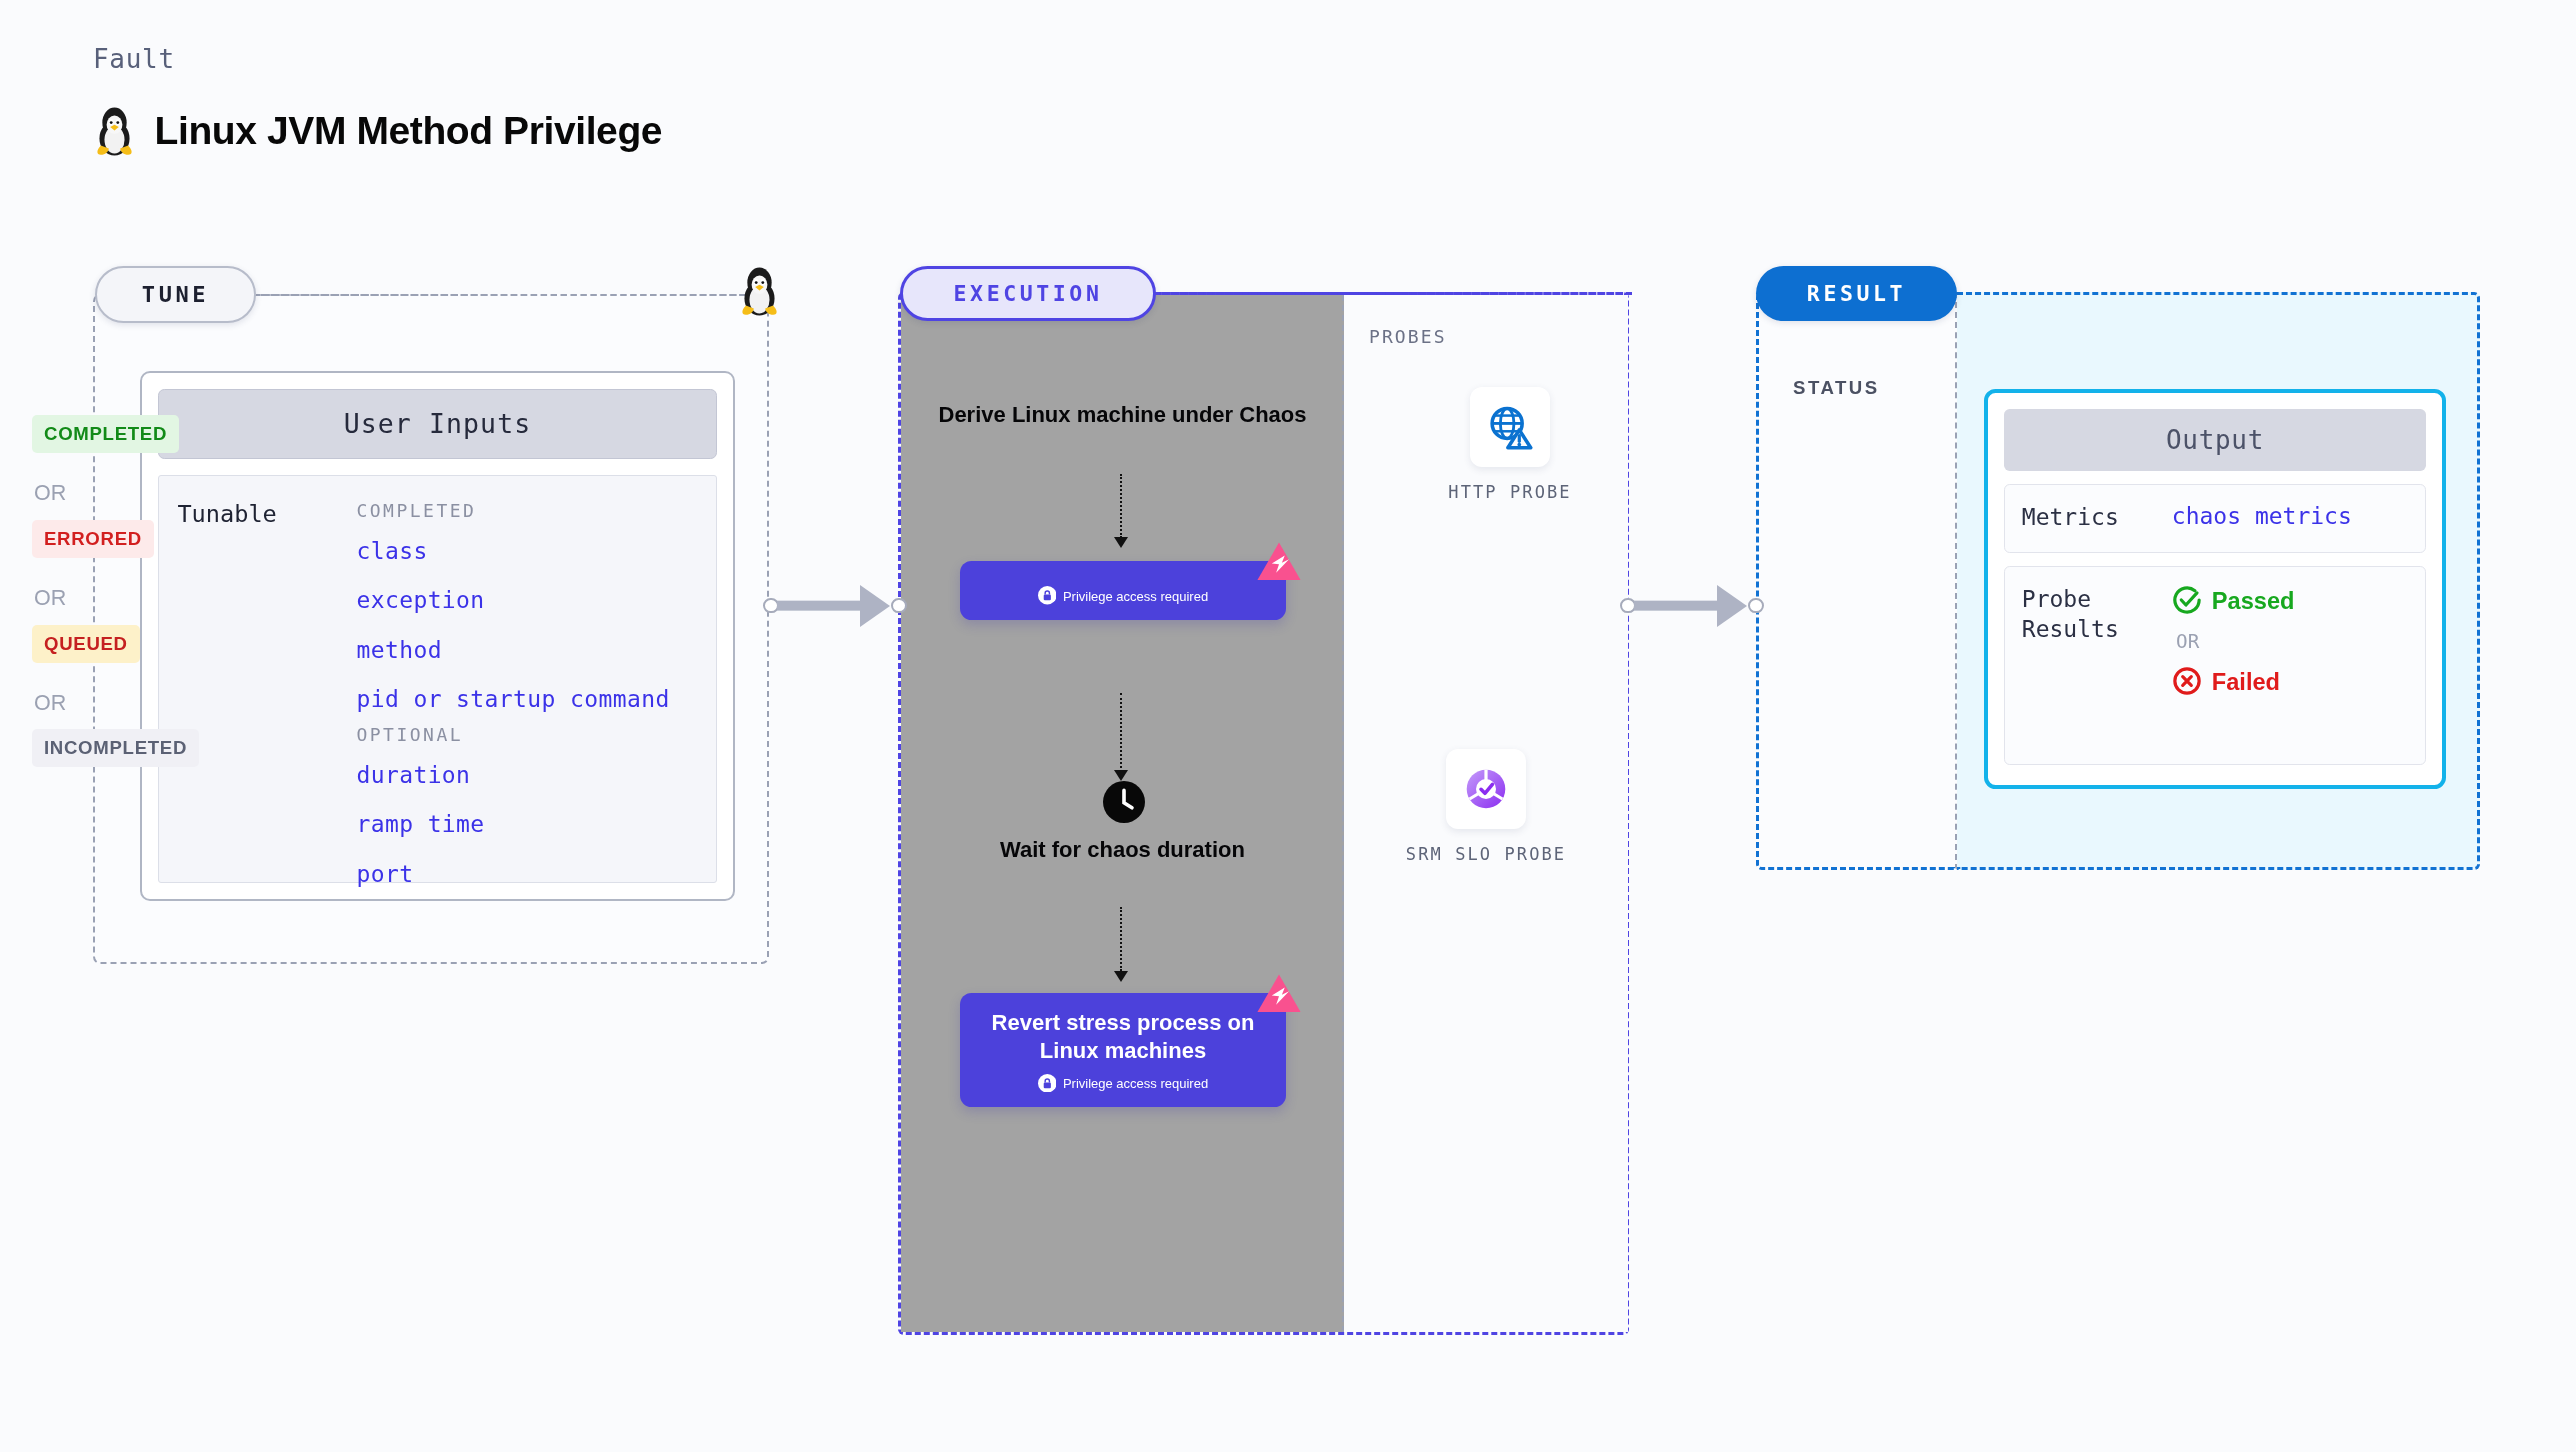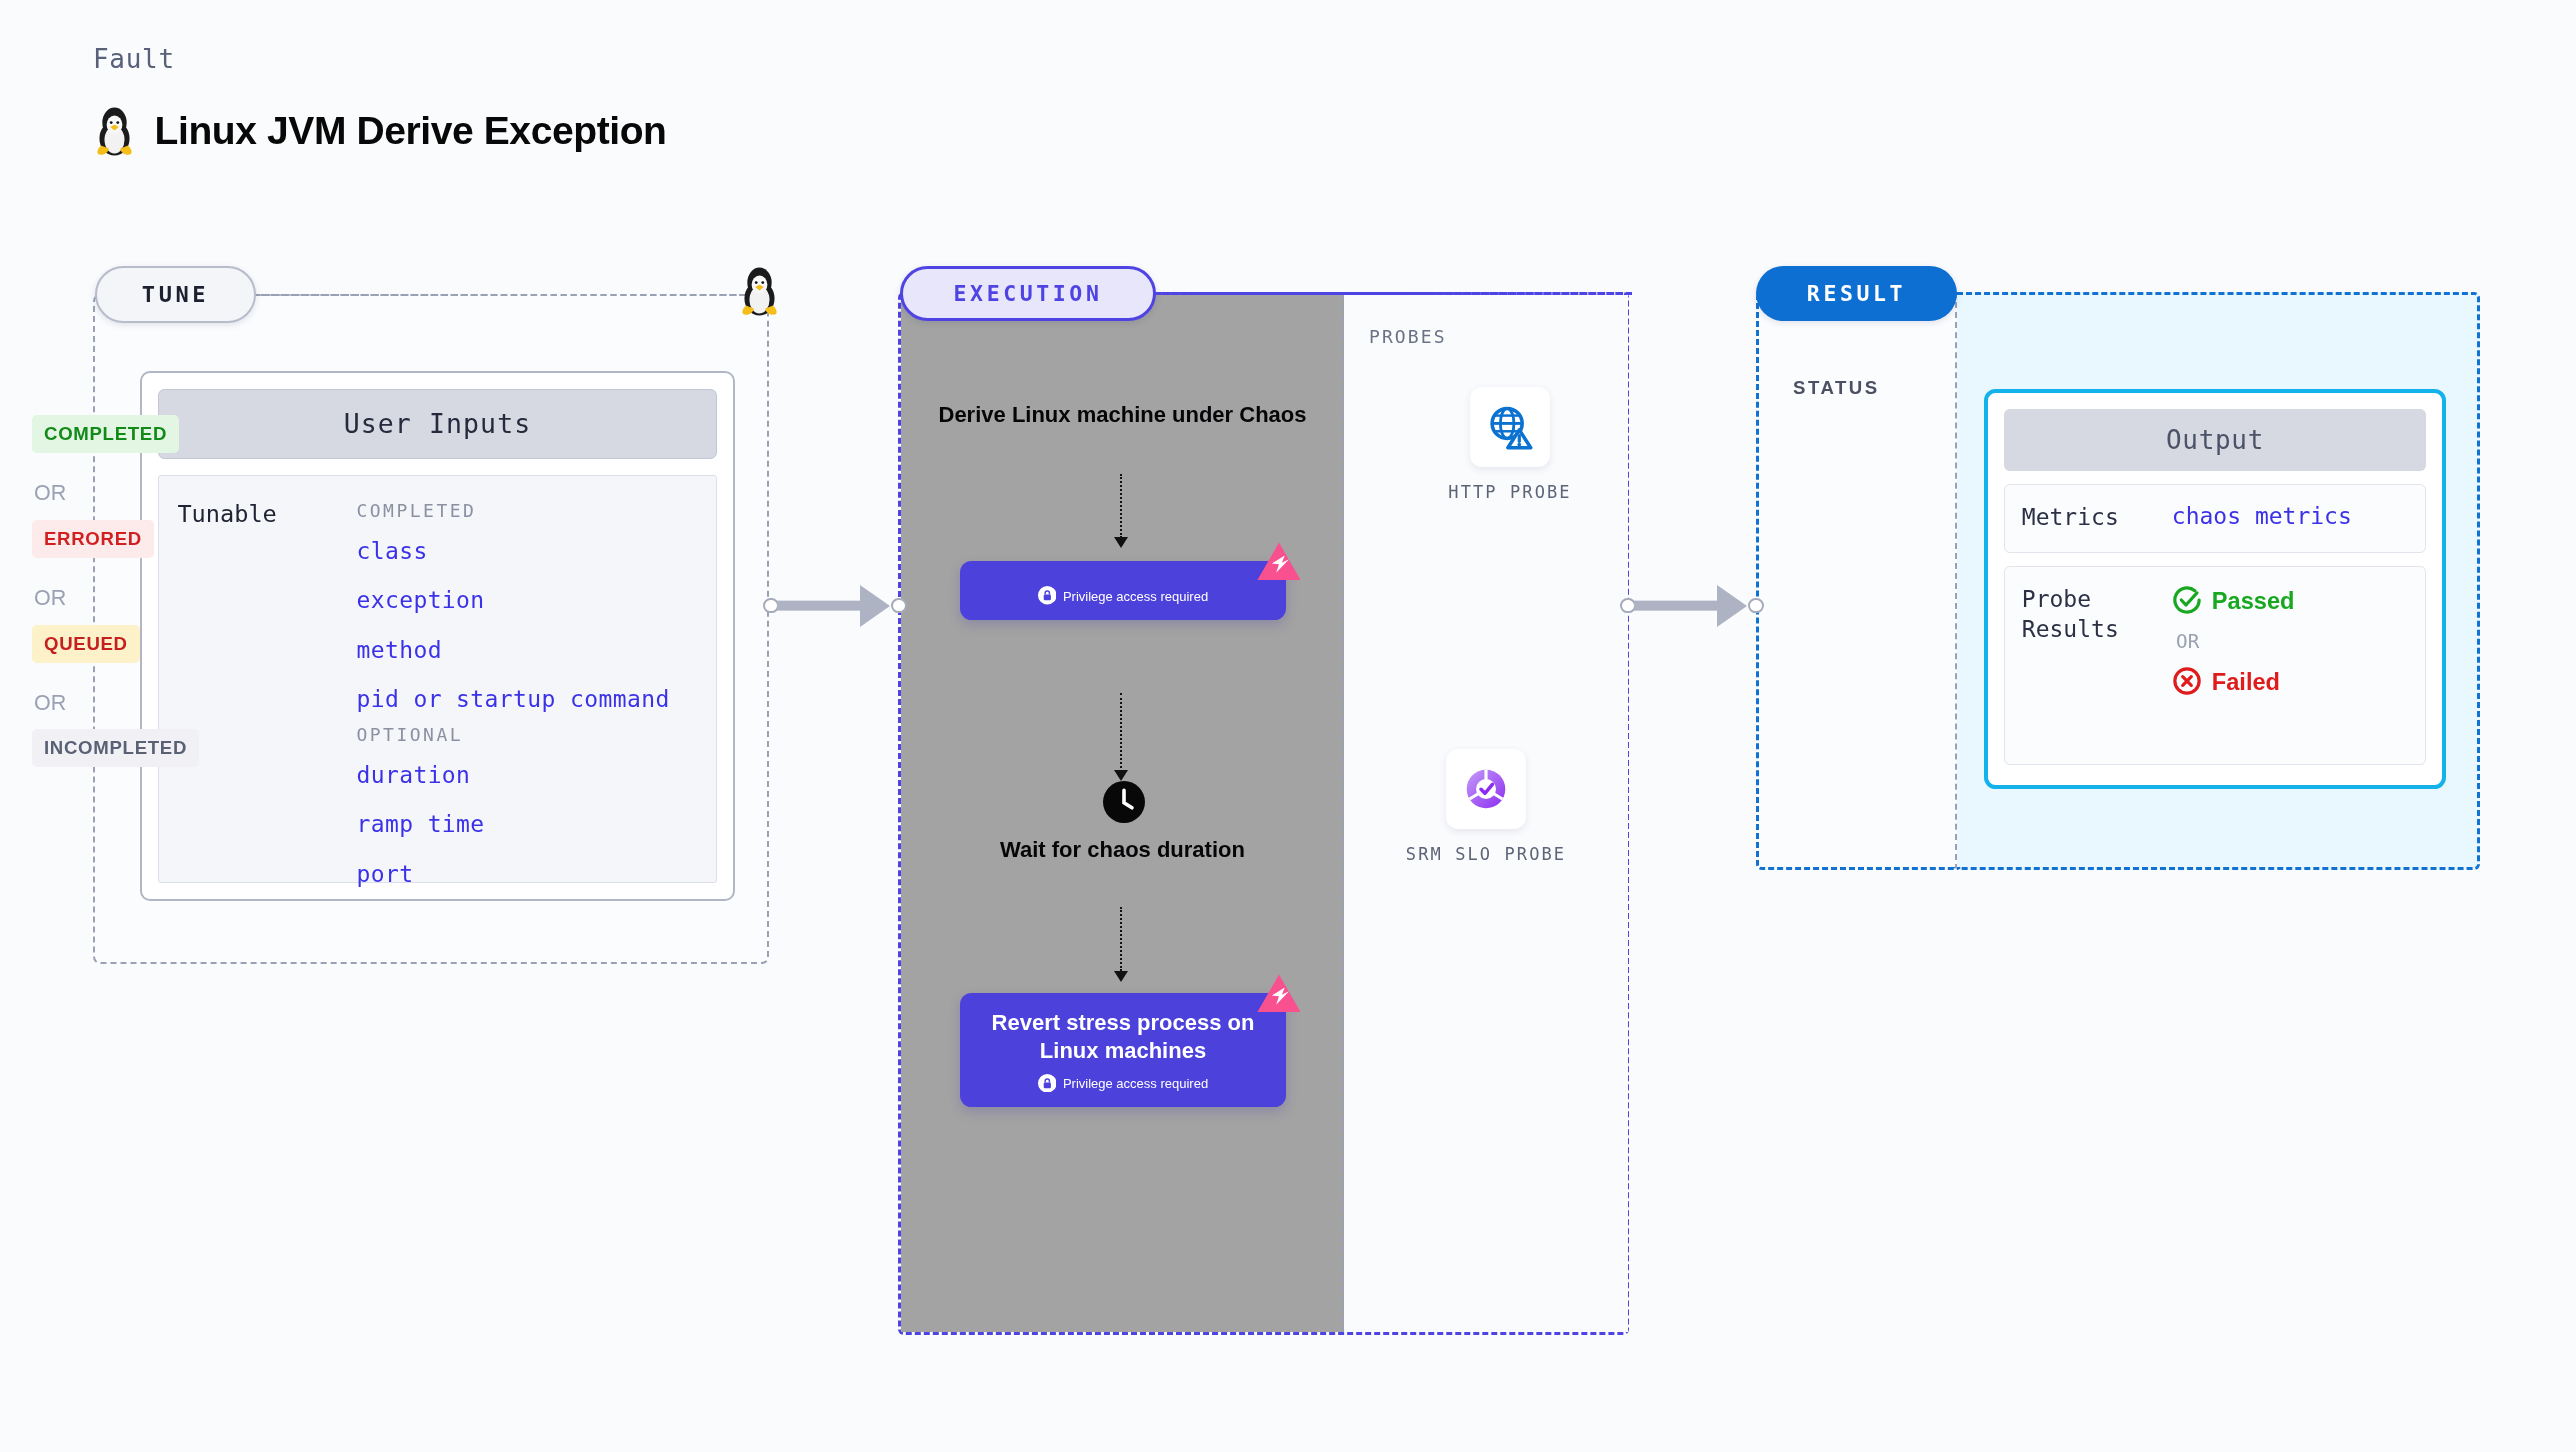--- a/index.html
+++ b/index.html
@@ -357,21 +357,21 @@
         <ellipse cx="30" cy="29" rx="11" ry="13" fill="#f7f7f7"></ellipse>
         <ellipse cx="25" cy="25" rx="3.4" ry="4.4" fill="#fff"></ellipse>
         <ellipse cx="35" cy="25" rx="3.4" ry="4.4" fill="#fff"></ellipse>
         <circle cx="25.4" cy="26" r="2" fill="#111"></circle>
         <circle cx="34.6" cy="26" r="2" fill="#111"></circle>
         <path d="M24 32 L30 29 L36 32 L30 37 Z" fill="#f5bd18"></path>
         <path d="M11 58 C5 64 4 71 11 71 C17 71 22 66 22 62 Z" fill="#f5bd18"></path>
         <path d="M49 58 C55 64 56 71 49 71 C43 71 38 66 38 62 Z" fill="#f5bd18"></path>
       </svg>
     </span>
-    <span id="page-title">Linux JVM Derive Exception</span>
+    <span id="page-title">Linux JVM Method Privilege</span>
   </div>
 </div>
 
 <div id="tune-panel">
   <div id="user-inputs-card">
     <div id="user-inputs-header">User Inputs</div>
     <div id="tunable-box">
       <div id="tunable-label">Tunable</div>
       <div id="tunable-list">
         <div class="group-title">COMPLETED</div>

